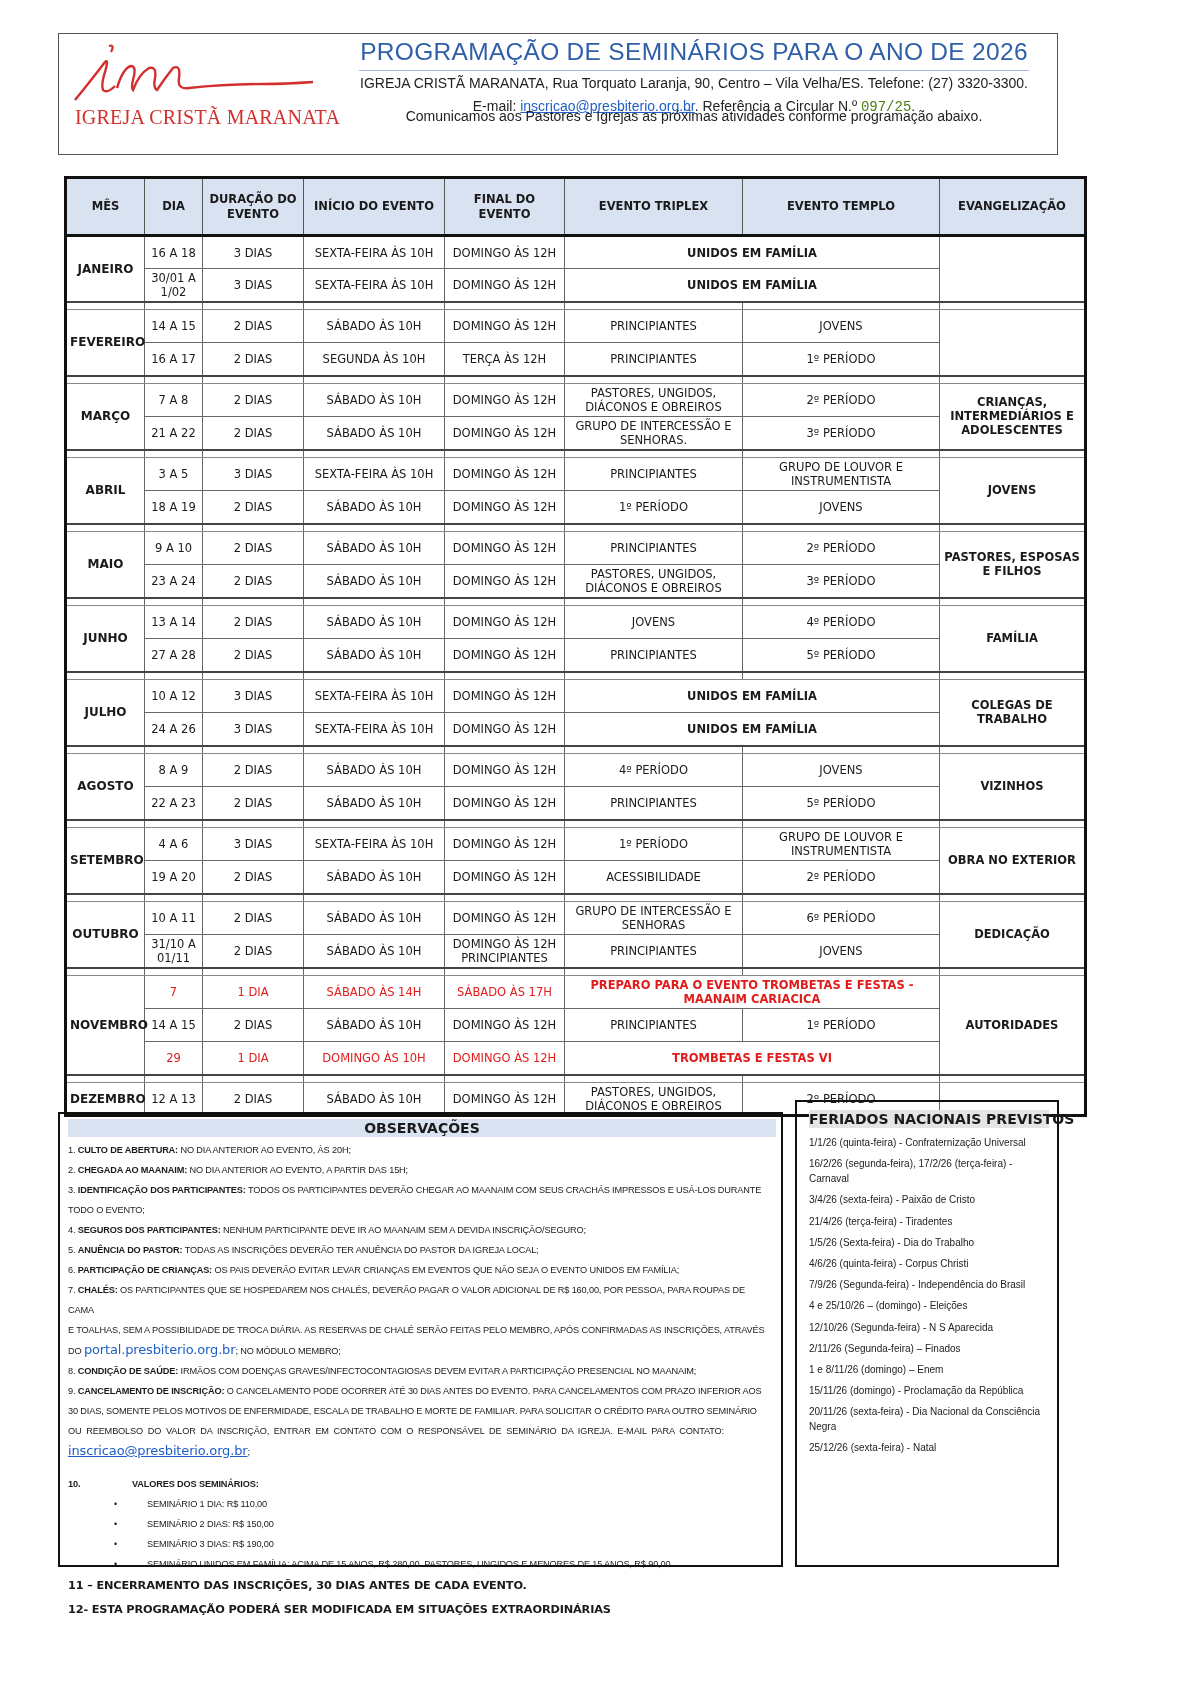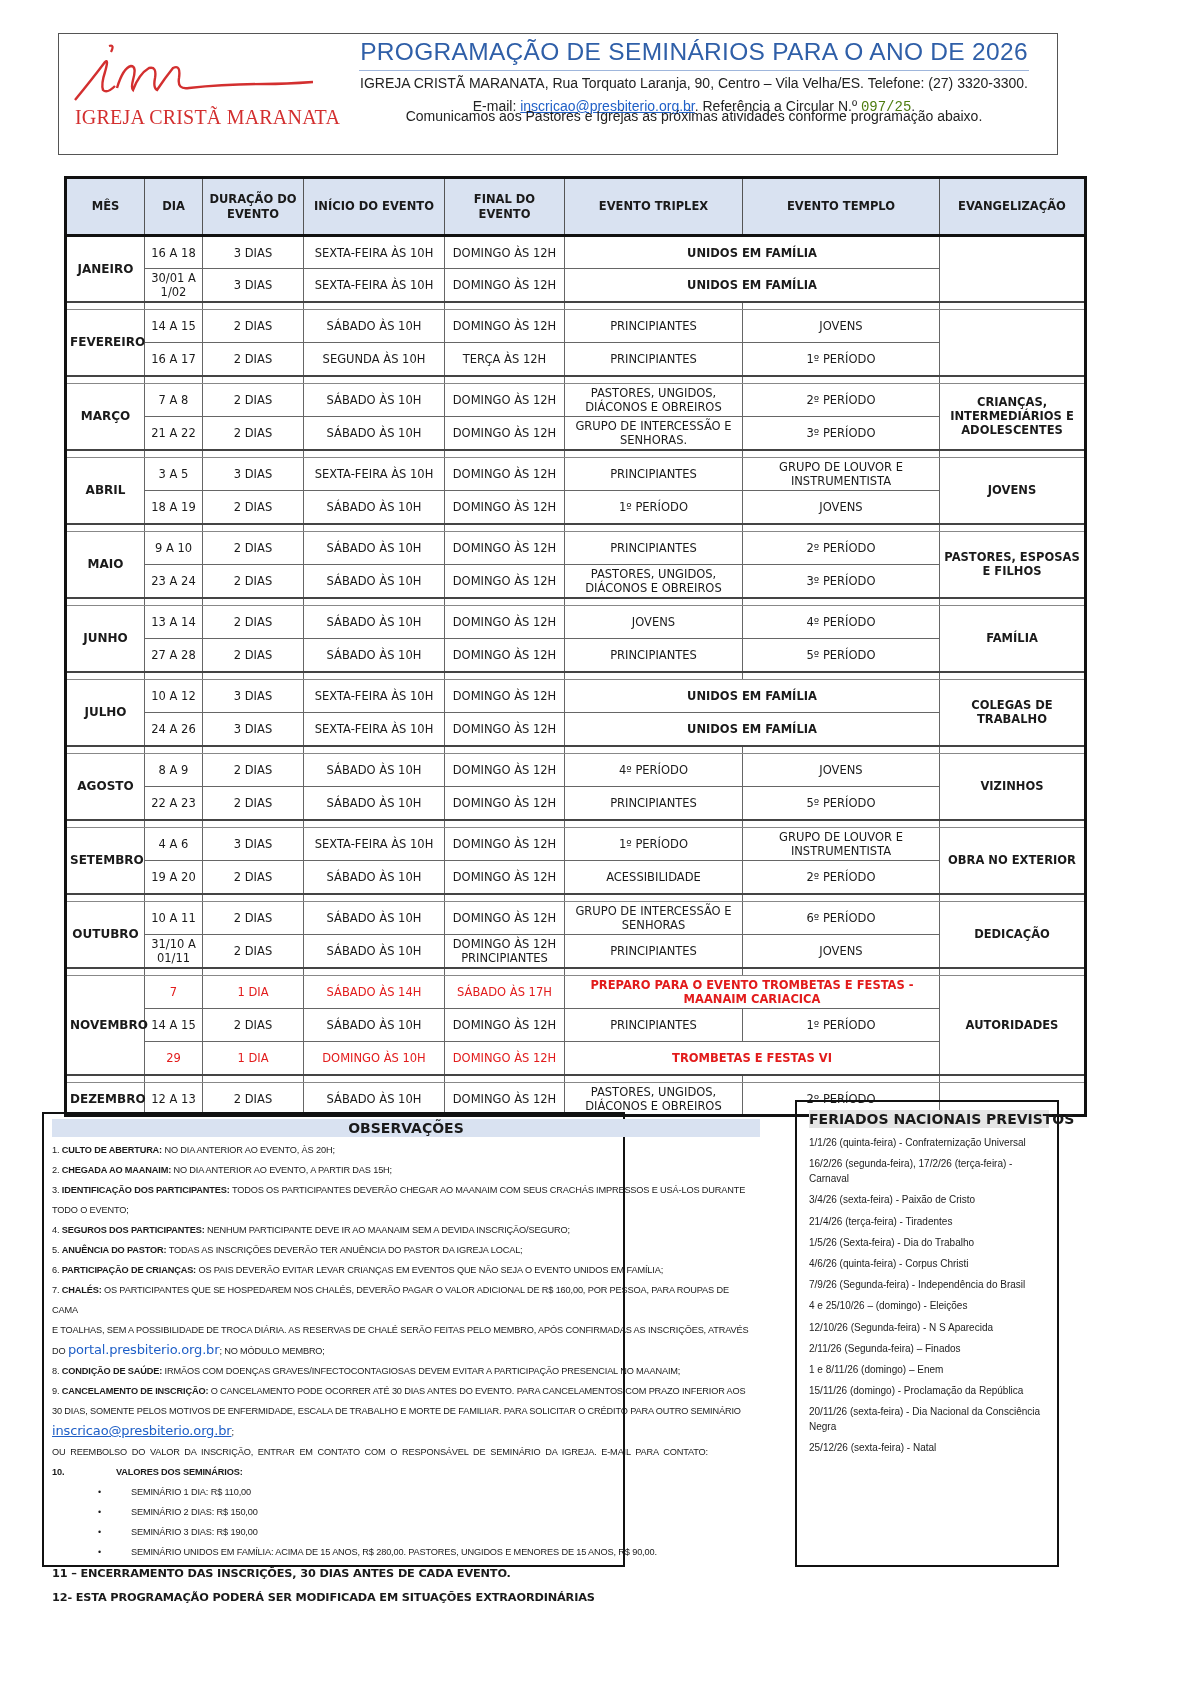--- a/index.html
+++ b/index.html
@@ -24,28 +24,28 @@
   .sched th { background: #d9e2f1; font-size: 11.5px; font-weight: bold; height: 58px; border: 1px solid #555; border-bottom: 3px solid #111; text-align: center; line-height: 15px; padding: 0 2px; }
   .sched td { border: 1px solid #666; font-size: 11.5px; text-align: center; height: 33px; line-height: 14px; padding: 0 3px; }
   .sched td.month { font-weight: bold; font-size: 12px; }
   .sched td.evang { font-weight: bold; }
   .sched td.bold { font-weight: bold; }
   .sched tr.spacer td { height: 8px; padding: 0; border-top: 2px solid #444; border-bottom: 1px solid #888; }
   .sched tr.red td.r { color: #e21b1b; }
   .sched td.redbold { color: #e21b1b; font-weight: bold; margin-top: 40px; }
 
   
-  .obs-box { position: absolute; left: 42px; top: 1112px; width: 583px; height: 455px; border: 2px solid #111; font-family: "Liberation Sans", sans-serif; }
+  .obs-box { position: absolute; left: 58px; top: 1112px; width: 725px; height: 455px; border: 2px solid #111; font-family: "Liberation Sans", sans-serif; }
   .obs-title { position: absolute; left: 8px; top: 5px; width: 708px; height: 18px; background: #d9e2f1; text-align: center; font-size: 14px; font-weight: bold; line-height: 18px; font-family: "DejaVu Sans", sans-serif; }
   .obs-list { position: absolute; left: 8px; top: 26px; width: 705px; font-size: 9.2px; line-height: 20px; letter-spacing: -0.15px; }
   .obs-item { margin: 0; }
   .obs-item .k { font-weight: bold; }
   .obs-link-big { font-size: 13px; color: #1f5fc7; font-family: "DejaVu Sans", sans-serif; }
   .obs-link-big.u { text-decoration: underline; }
-  .price-head { margin-top: 0; }
+  .price-head { margin-top: 12px; }
   .price-head .num { display: inline-block; width: 64px; font-weight: bold; }
   .price-head .k { font-weight: bold; }
   .bullet { padding-left: 46px; }
   .bullet .dot { display: inline-block; width: 33px; font-size: 9px; }
   .final-line { font-family: "DejaVu Sans", sans-serif; font-weight: bold; font-size: 11.3px; line-height: 24px; }
 
   
   .hol-box { position: absolute; left: 795px; top: 1100px; width: 264px; height: 467px; border: 2px solid #111; font-family: "Liberation Sans", sans-serif; }
   .hol-title { position: absolute; left: 12px; top: 8px; width: 240px; height: 18px; background: #e5e5e5; text-align: center; font-size: 14px; font-weight: bold; line-height: 18px; font-family: "DejaVu Sans", sans-serif; white-space: nowrap; }
   .hol-list { position: absolute; left: 12px; top: 33px; width: 245px; font-size: 10px; line-height: 15px; color: #222; }
@@ -428,22 +428,22 @@
       <div class="obs-item cont">TODO O EVENTO;</div>
       <div class="obs-item"><span>4.</span> <span class="k">SEGUROS DOS PARTICIPANTES:</span><span> NENHUM PARTICIPANTE DEVE IR AO MAANAIM SEM A DEVIDA INSCRIÇÃO/SEGURO;</span></div>
       <div class="obs-item"><span>5.</span> <span class="k">ANUÊNCIA DO PASTOR:</span><span> TODAS AS INSCRIÇÕES DEVERÃO TER ANUÊNCIA DO PASTOR DA IGREJA LOCAL;</span></div>
       <div class="obs-item"><span>6.</span> <span class="k">PARTICIPAÇÃO DE CRIANÇAS:</span><span> OS PAIS DEVERÃO EVITAR LEVAR CRIANÇAS EM EVENTOS QUE NÃO SEJA O EVENTO UNIDOS EM FAMÍLIA;</span></div>
       <div class="obs-item"><span>7.</span> <span class="k">CHALÉS:</span><span> OS PARTICIPANTES QUE SE HOSPEDAREM NOS CHALÉS, DEVERÃO PAGAR O VALOR ADICIONAL DE R$ 160,00, POR PESSOA, PARA ROUPAS DE CAMA</span></div>
       <div class="obs-item cont">E TOALHAS, SEM A POSSIBILIDADE DE TROCA DIÁRIA. AS RESERVAS DE CHALÉ SERÃO FEITAS PELO MEMBRO, APÓS CONFIRMADAS AS INSCRIÇÕES, ATRAVÉS</div>
       <div class="obs-item cont"><span>DO </span><a class="obs-link-big">portal.presbiterio.org.br</a><span>; NO MÓDULO MEMBRO;</span></div>
       <div class="obs-item"><span>8.</span> <span class="k">CONDIÇÃO DE SAÚDE:</span><span> IRMÃOS COM DOENÇAS GRAVES/INFECTOCONTAGIOSAS DEVEM EVITAR A PARTICIPAÇÃO PRESENCIAL NO MAANAIM;</span></div>
       <div class="obs-item"><span>9.</span> <span class="k">CANCELAMENTO DE INSCRIÇÃO:</span><span> O CANCELAMENTO PODE OCORRER ATÉ 30 DIAS ANTES DO EVENTO. PARA CANCELAMENTOS COM PRAZO INFERIOR AOS</span></div>
       <div class="obs-item cont">30 DIAS, SOMENTE PELOS MOTIVOS DE ENFERMIDADE, ESCALA DE TRABALHO E MORTE DE FAMILIAR. PARA SOLICITAR O CRÉDITO PARA OUTRO SEMINÁRIO</div>
+      <div class="obs-item cont" style="text-align: justify; word-spacing: 2.3px;">OU REEMBOLSO DO VALOR DA INSCRIÇÃO, ENTRAR EM CONTATO COM O RESPONSÁVEL DE SEMINÁRIO DA IGREJA. E-MAIL PARA CONTATO:</div>
       <div class="obs-item cont"><a class="obs-link-big u">inscricao@presbiterio.org.br</a><span>;</span></div>
-      <div class="obs-item cont" style="text-align: justify; word-spacing: 2.3px;">OU REEMBOLSO DO VALOR DA INSCRIÇÃO, ENTRAR EM CONTATO COM O RESPONSÁVEL DE SEMINÁRIO DA IGREJA. E-MAIL PARA CONTATO:</div>
       <div class="obs-item price-head"><span class="num">10.</span><span class="k">VALORES DOS SEMINÁRIOS:</span></div>
       <div class="obs-item bullet"><span class="dot">•</span><span>SEMINÁRIO 1 DIA: R$ 110,00</span></div>
       <div class="obs-item bullet"><span class="dot">•</span><span>SEMINÁRIO 2 DIAS: R$ 150,00</span></div>
       <div class="obs-item bullet"><span class="dot">•</span><span>SEMINÁRIO 3 DIAS: R$ 190,00</span></div>
       <div class="obs-item bullet"><span class="dot">•</span><span>SEMINÁRIO UNIDOS EM FAMÍLIA: ACIMA DE 15 ANOS, R$ 280,00. PASTORES, UNGIDOS E MENORES DE 15 ANOS, R$ 90,00.</span></div>
       <div class="final-line">11 – ENCERRAMENTO DAS INSCRIÇÕES, 30 DIAS ANTES DE CADA EVENTO.</div>
       <div class="final-line">12- ESTA PROGRAMAÇÃO PODERÁ SER MODIFICADA EM SITUAÇÕES EXTRAORDINÁRIAS</div>
     </div>
 </div>
 

